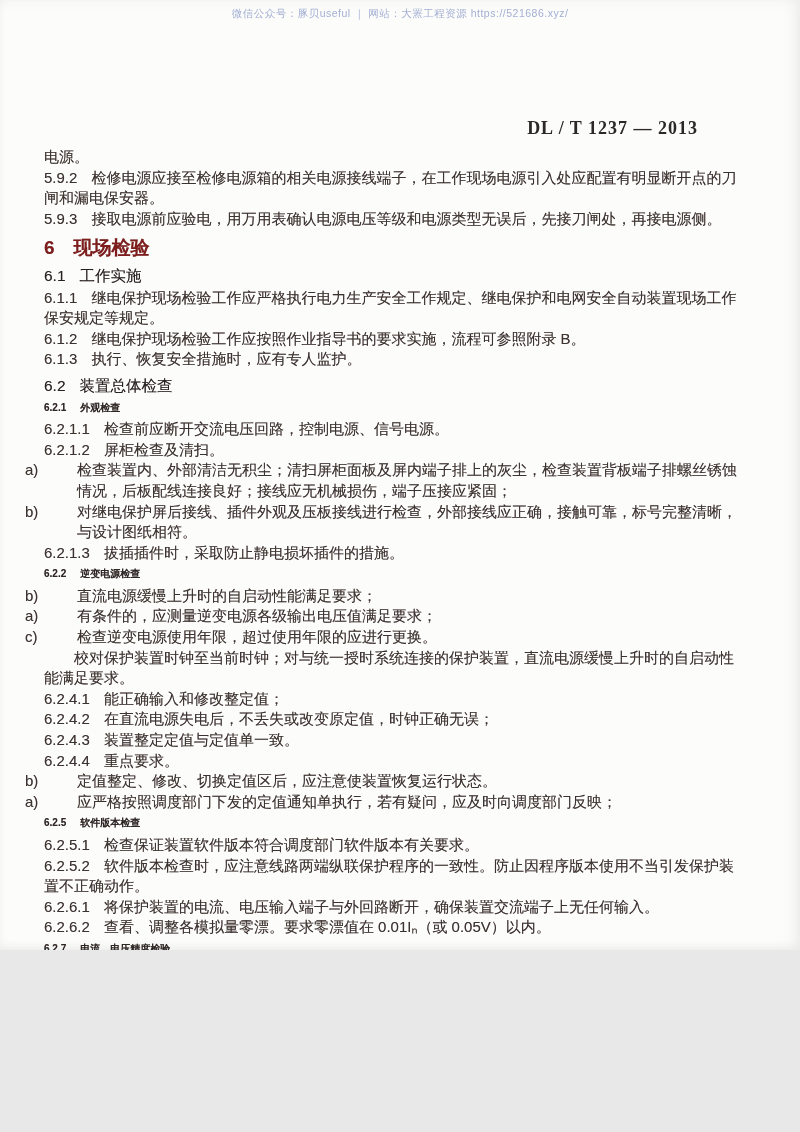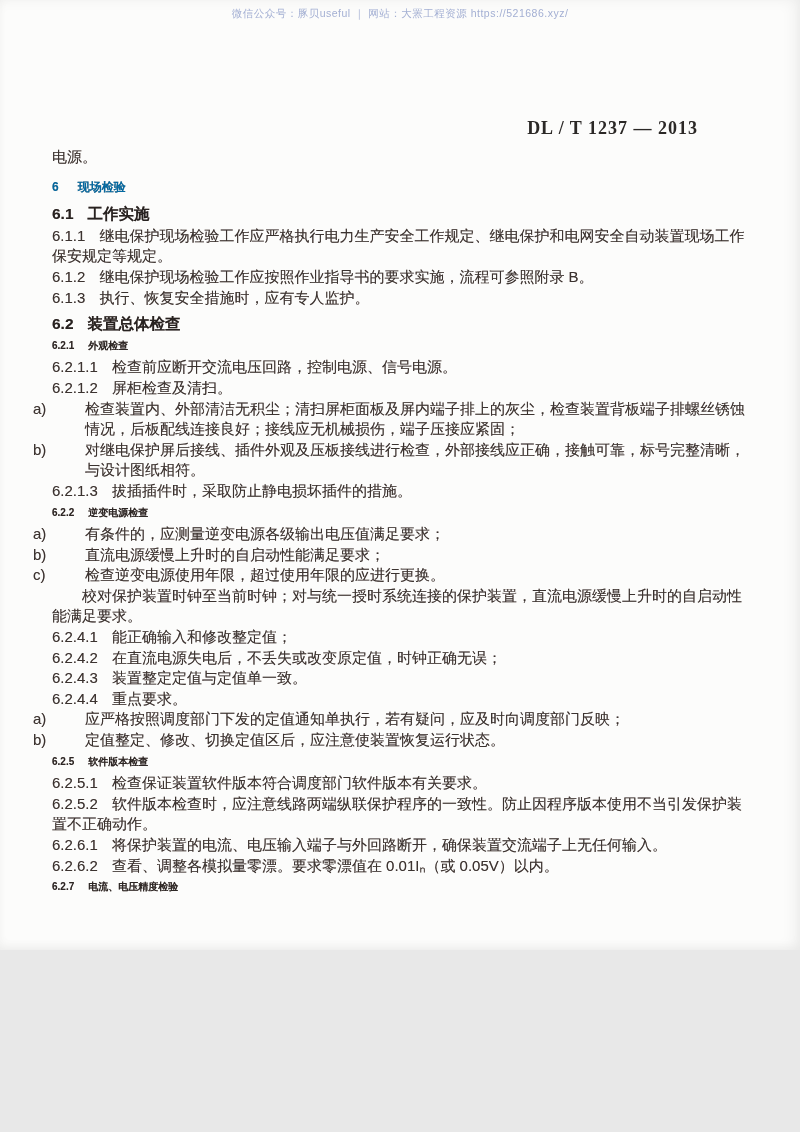--- a/index.html
+++ b/index.html
@@ -20,30 +20,30 @@
   }
   .wm-top{top:7px;}
   .wm-bottom{top:1102px;}
   .doc-number{
     position:absolute;top:118px;right:102px;
     font-size:18px;font-weight:bold;color:#2b2826;
     letter-spacing:1px;
     font-family:"Liberation Serif",serif;
   }
   .doc-body{
-    position:absolute;top:147px;left:52px;width:696px;
+    position:absolute;top:147px;left:44px;width:696px;
     font-size:15px;line-height:20.6px;
     color:#3b3330;
     text-shadow:0 0 0.5px rgba(70,45,40,0.45);
   }
   .doc-body p{margin:0;padding:0;}
   .num{margin-right:14px;}
-  .h1{font-weight:bold;font-size:12px;color:#0369a1;margin:9px 0 7px 0 !important;}
+  .h1{font-weight:bold;font-size:19px;color:#7f1d1d;margin:9px 0 7px 0 !important;}
   .h1 .num{margin-right:19px;}
-  .h2{font-weight:bold;font-size:15.5px;color:#272220;margin:6px 0 1px 0 !important;}
+  .h2{font-weight:normal;font-size:15.5px;color:#272220;margin:6px 0 1px 0 !important;}
   .h3{font-weight:bold;font-size:10px;color:#2c2624;margin:1px 0 1px 0 !important;}
   .clause{margin:0;}
   .plain{margin:0;}
   .indent{text-indent:2em;}
   .list{margin-left:33px !important;padding-left:52px;text-indent:-52px;}
   .list .num{display:inline-block;width:52px;text-indent:0;margin-right:0;}
   .page-number{
     position:absolute;top:1054px;left:664px;
     font-size:15px;color:#47413e;
     font-family:"Liberation Serif",serif;
@@ -53,43 +53,45 @@
 <body>
 
 <div class="page">
 
   <div class="watermark wm-top" style="color: rgb(163, 175, 211);">微信公众号：豚贝useful ｜ 网站：大罴工程资源 https://521686.xyz/</div>
 
   <div class="doc-number">DL / T 1237 — 2013</div>
 
   <div class="doc-body">
       <p class="plain">电源。</p>
+      <p class="clause"><span class="num">5.9.2</span>检修电源应接至检修电源箱的相关电源接线端子，在工作现场电源引入处应配置有明显断开点的刀闸和漏电保安器。</p>
+      <p class="clause"><span class="num">5.9.3</span>接取电源前应验电，用万用表确认电源电压等级和电源类型无误后，先接刀闸处，再接电源侧。</p>
       <p class="h1"><span class="num">6</span>现场检验</p>
       <p class="h2"><span class="num">6.1</span>工作实施</p>
       <p class="clause"><span class="num">6.1.1</span>继电保护现场检验工作应严格执行电力生产安全工作规定、继电保护和电网安全自动装置现场工作保安规定等规定。</p>
       <p class="clause"><span class="num">6.1.2</span>继电保护现场检验工作应按照作业指导书的要求实施，流程可参照附录 B。</p>
       <p class="clause"><span class="num">6.1.3</span>执行、恢复安全措施时，应有专人监护。</p>
       <p class="h2"><span class="num">6.2</span>装置总体检查</p>
       <p class="h3"><span class="num">6.2.1</span>外观检查</p>
       <p class="clause"><span class="num">6.2.1.1</span>检查前应断开交流电压回路，控制电源、信号电源。</p>
       <p class="clause"><span class="num">6.2.1.2</span>屏柜检查及清扫。</p>
       <p class="list"><span class="num">a)</span>检查装置内、外部清洁无积尘；清扫屏柜面板及屏内端子排上的灰尘，检查装置背板端子排螺丝锈蚀情况，后板配线连接良好；接线应无机械损伤，端子压接应紧固；</p>
       <p class="list"><span class="num">b)</span>对继电保护屏后接线、插件外观及压板接线进行检查，外部接线应正确，接触可靠，标号完整清晰，与设计图纸相符。</p>
       <p class="clause"><span class="num">6.2.1.3</span>拔插插件时，采取防止静电损坏插件的措施。</p>
       <p class="h3"><span class="num">6.2.2</span>逆变电源检查</p>
+      <p class="list"><span class="num">b)</span>直流电源缓慢上升时的自启动性能满足要求；</p>
       <p class="list"><span class="num">a)</span>有条件的，应测量逆变电源各级输出电压值满足要求；</p>
-      <p class="list"><span class="num">b)</span>直流电源缓慢上升时的自启动性能满足要求；</p>
       <p class="list"><span class="num">c)</span>检查逆变电源使用年限，超过使用年限的应进行更换。</p>
       <p class="indent">校对保护装置时钟至当前时钟；对与统一授时系统连接的保护装置，直流电源缓慢上升时的自启动性能满足要求。</p>
       <p class="clause"><span class="num">6.2.4.1</span>能正确输入和修改整定值；</p>
       <p class="clause"><span class="num">6.2.4.2</span>在直流电源失电后，不丢失或改变原定值，时钟正确无误；</p>
       <p class="clause"><span class="num">6.2.4.3</span>装置整定定值与定值单一致。</p>
       <p class="clause"><span class="num">6.2.4.4</span>重点要求。</p>
+      <p class="list"><span class="num">b)</span>定值整定、修改、切换定值区后，应注意使装置恢复运行状态。</p>
       <p class="list"><span class="num">a)</span>应严格按照调度部门下发的定值通知单执行，若有疑问，应及时向调度部门反映；</p>
-      <p class="list"><span class="num">b)</span>定值整定、修改、切换定值区后，应注意使装置恢复运行状态。</p>
       <p class="h3"><span class="num">6.2.5</span>软件版本检查</p>
       <p class="clause"><span class="num">6.2.5.1</span>检查保证装置软件版本符合调度部门软件版本有关要求。</p>
       <p class="clause"><span class="num">6.2.5.2</span>软件版本检查时，应注意线路两端纵联保护程序的一致性。防止因程序版本使用不当引发保护装置不正确动作。</p>
       <p class="clause"><span class="num">6.2.6.1</span>将保护装置的电流、电压输入端子与外回路断开，确保装置交流端子上无任何输入。</p>
       <p class="clause"><span class="num">6.2.6.2</span>查看、调整各模拟量零漂。要求零漂值在 0.01Iₙ（或 0.05V）以内。</p>
       <p class="h3"><span class="num">6.2.7</span>电流、电压精度检验</p>
     </div>
 
   <div class="page-number">7</div>
 

